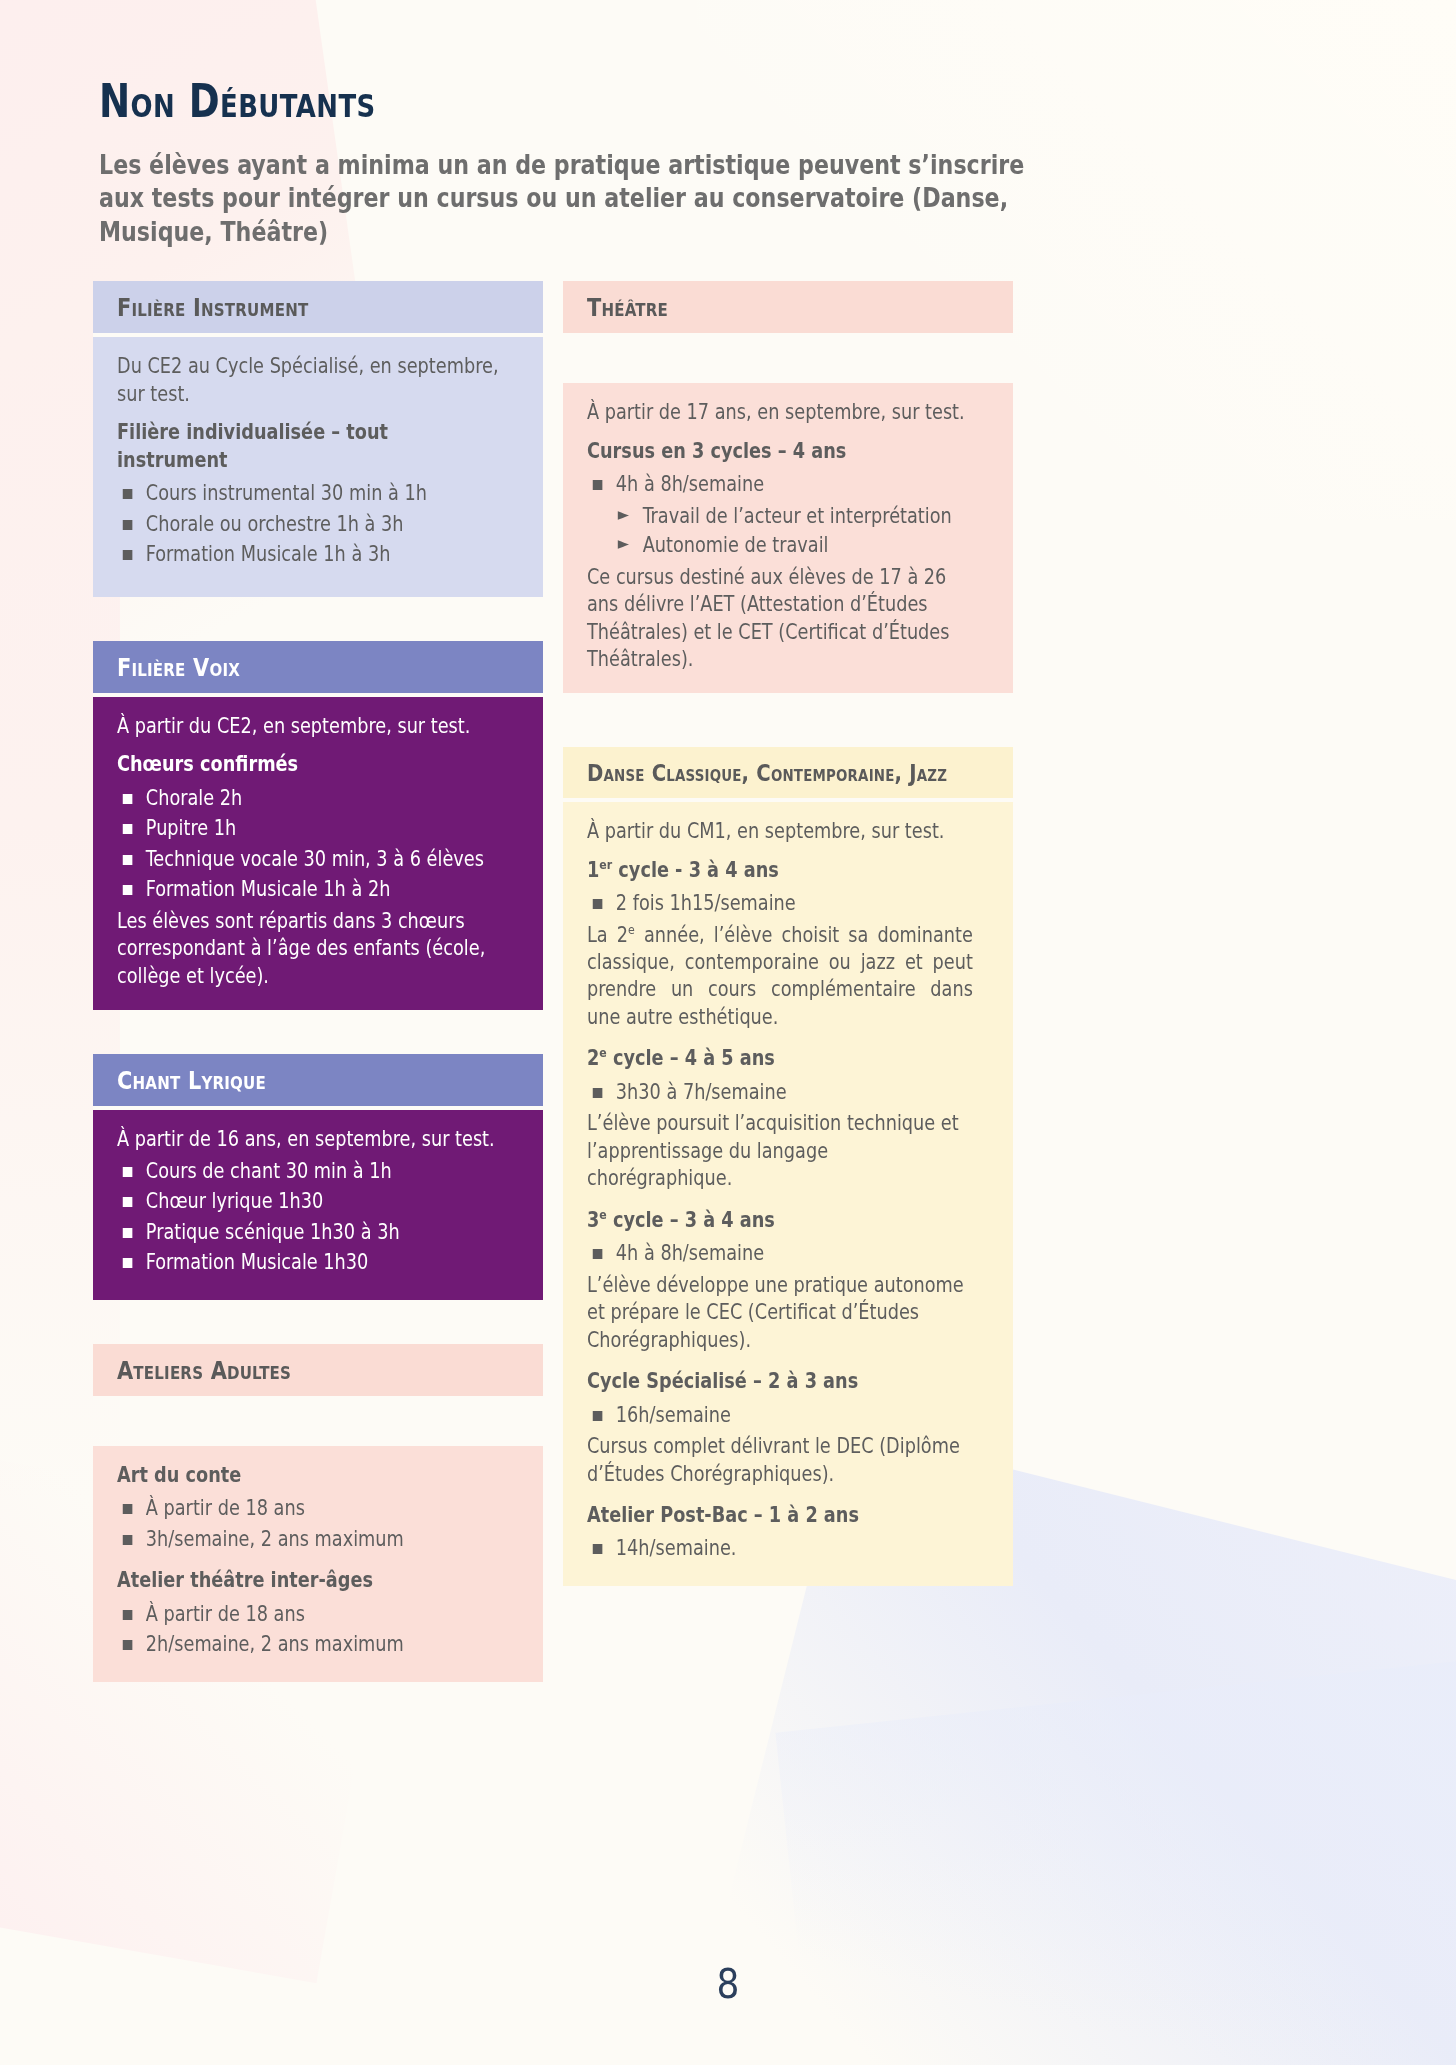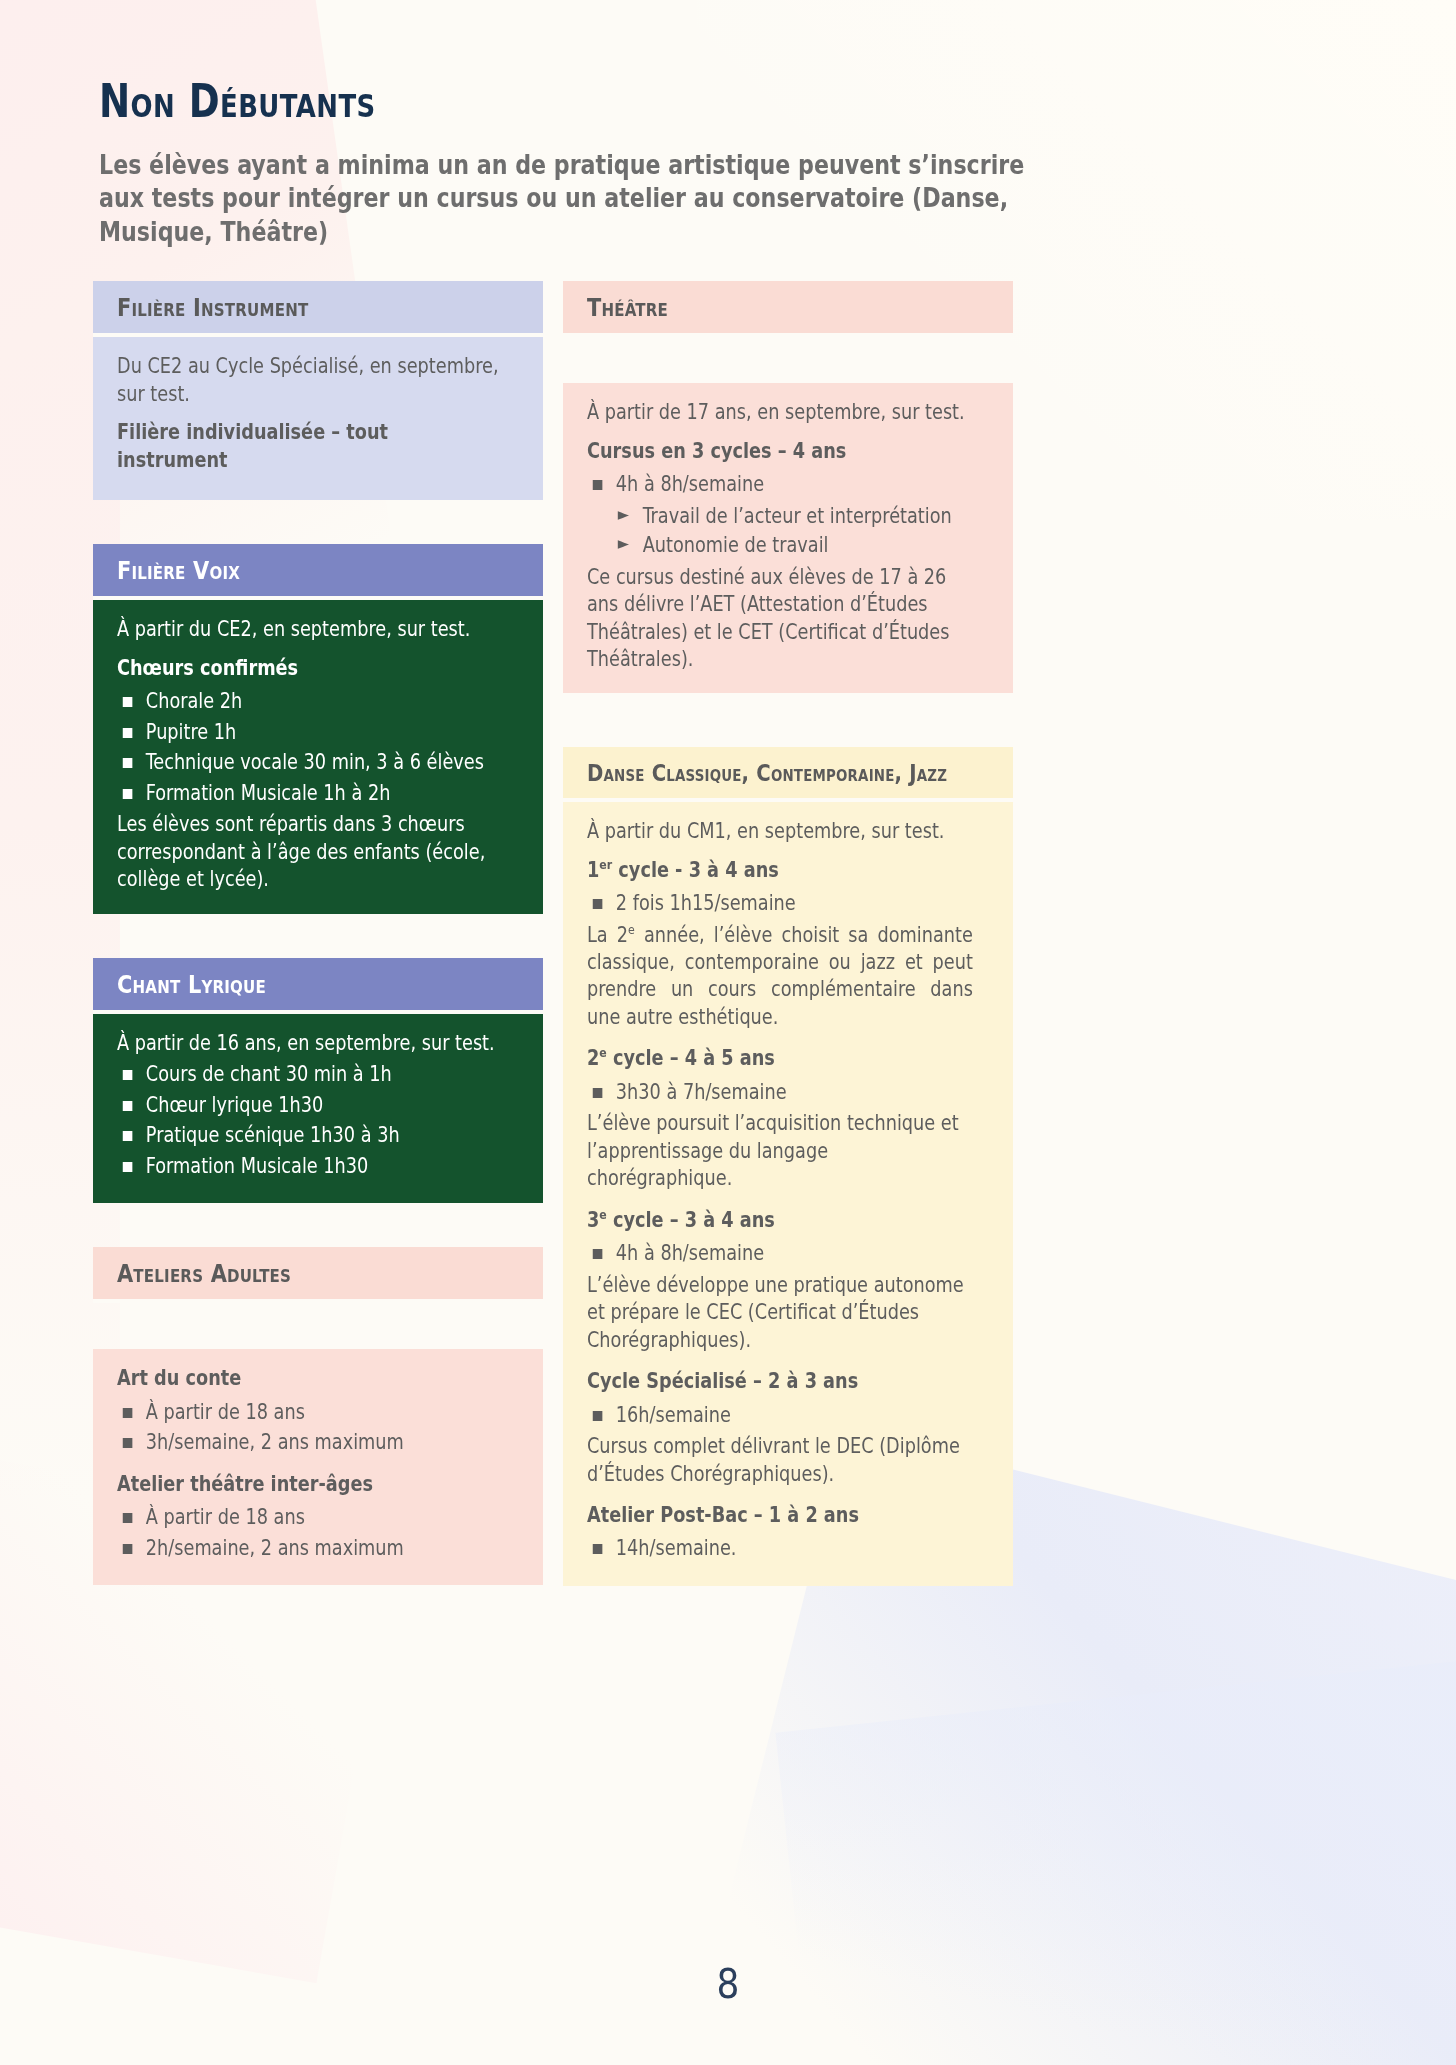--- a/index.html
+++ b/index.html
@@ -79,21 +79,21 @@
     font-size:20.5px;line-height:1.34;
   }
 
   
   .t-lav  .card-head{background:#ccd1ea;}
   .t-lav  .card-body{background:#d6daef;color:#5d5d5d;}
   .t-lav  .ch{color:#5a5a5a;}
   .t-lav  .bsq{background:#5d5d5d;}
 
   .t-peri .card-head{background:#7c85c3;}
-  .t-peri .card-body{background:#14532d;color:#ffffff;}
+  .t-peri .card-body{background:#701a75;color:#ffffff;}
   .t-peri .ch{color:#ffffff;}
   .t-peri .bsq{background:#ffffff;}
 
   .t-pink .card-head{background:#fadcd4;}
   .t-pink .card-body{background:#fbdfd8;color:#5d5d5d;margin-top:46px;}
   .t-pink .ch{color:#5a5a5a;}
   .t-pink .bsq{background:#5d5d5d;}
   .t-pink .tri{color:#5d5d5d;}
 
   .t-cream .card-head{background:#fcf2cf;}
@@ -157,20 +157,25 @@
   <div class="col col-left">
 
     <div class="card t-lav">
       <div class="card-head">
         <span class="ch">Filière Instrument</span>
       </div>
       <div class="cardsep"></div>
       <div class="card-body">
         <p class="p">Du CE2 au Cycle Spécialisé, en septembre, sur test.</p>
         <p class="sub">Filière individualisée – tout instrument</p>
+        <ul class="bl">
+          <li><span class="bsq"></span><span>Cours instrumental 30 min à 1h</span></li>
+          <li><span class="bsq"></span><span>Chorale ou orchestre 1h à 3h</span></li>
+          <li><span class="bsq"></span><span>Formation Musicale 1h à 3h</span></li>
+        </ul>
       </div>
     </div>
 
     <div style="height:44px"></div>
 
     <div class="card t-peri">
       <div class="card-head">
         <span class="ch">Filière Voix</span>
       </div>
       <div class="cardsep"></div>

